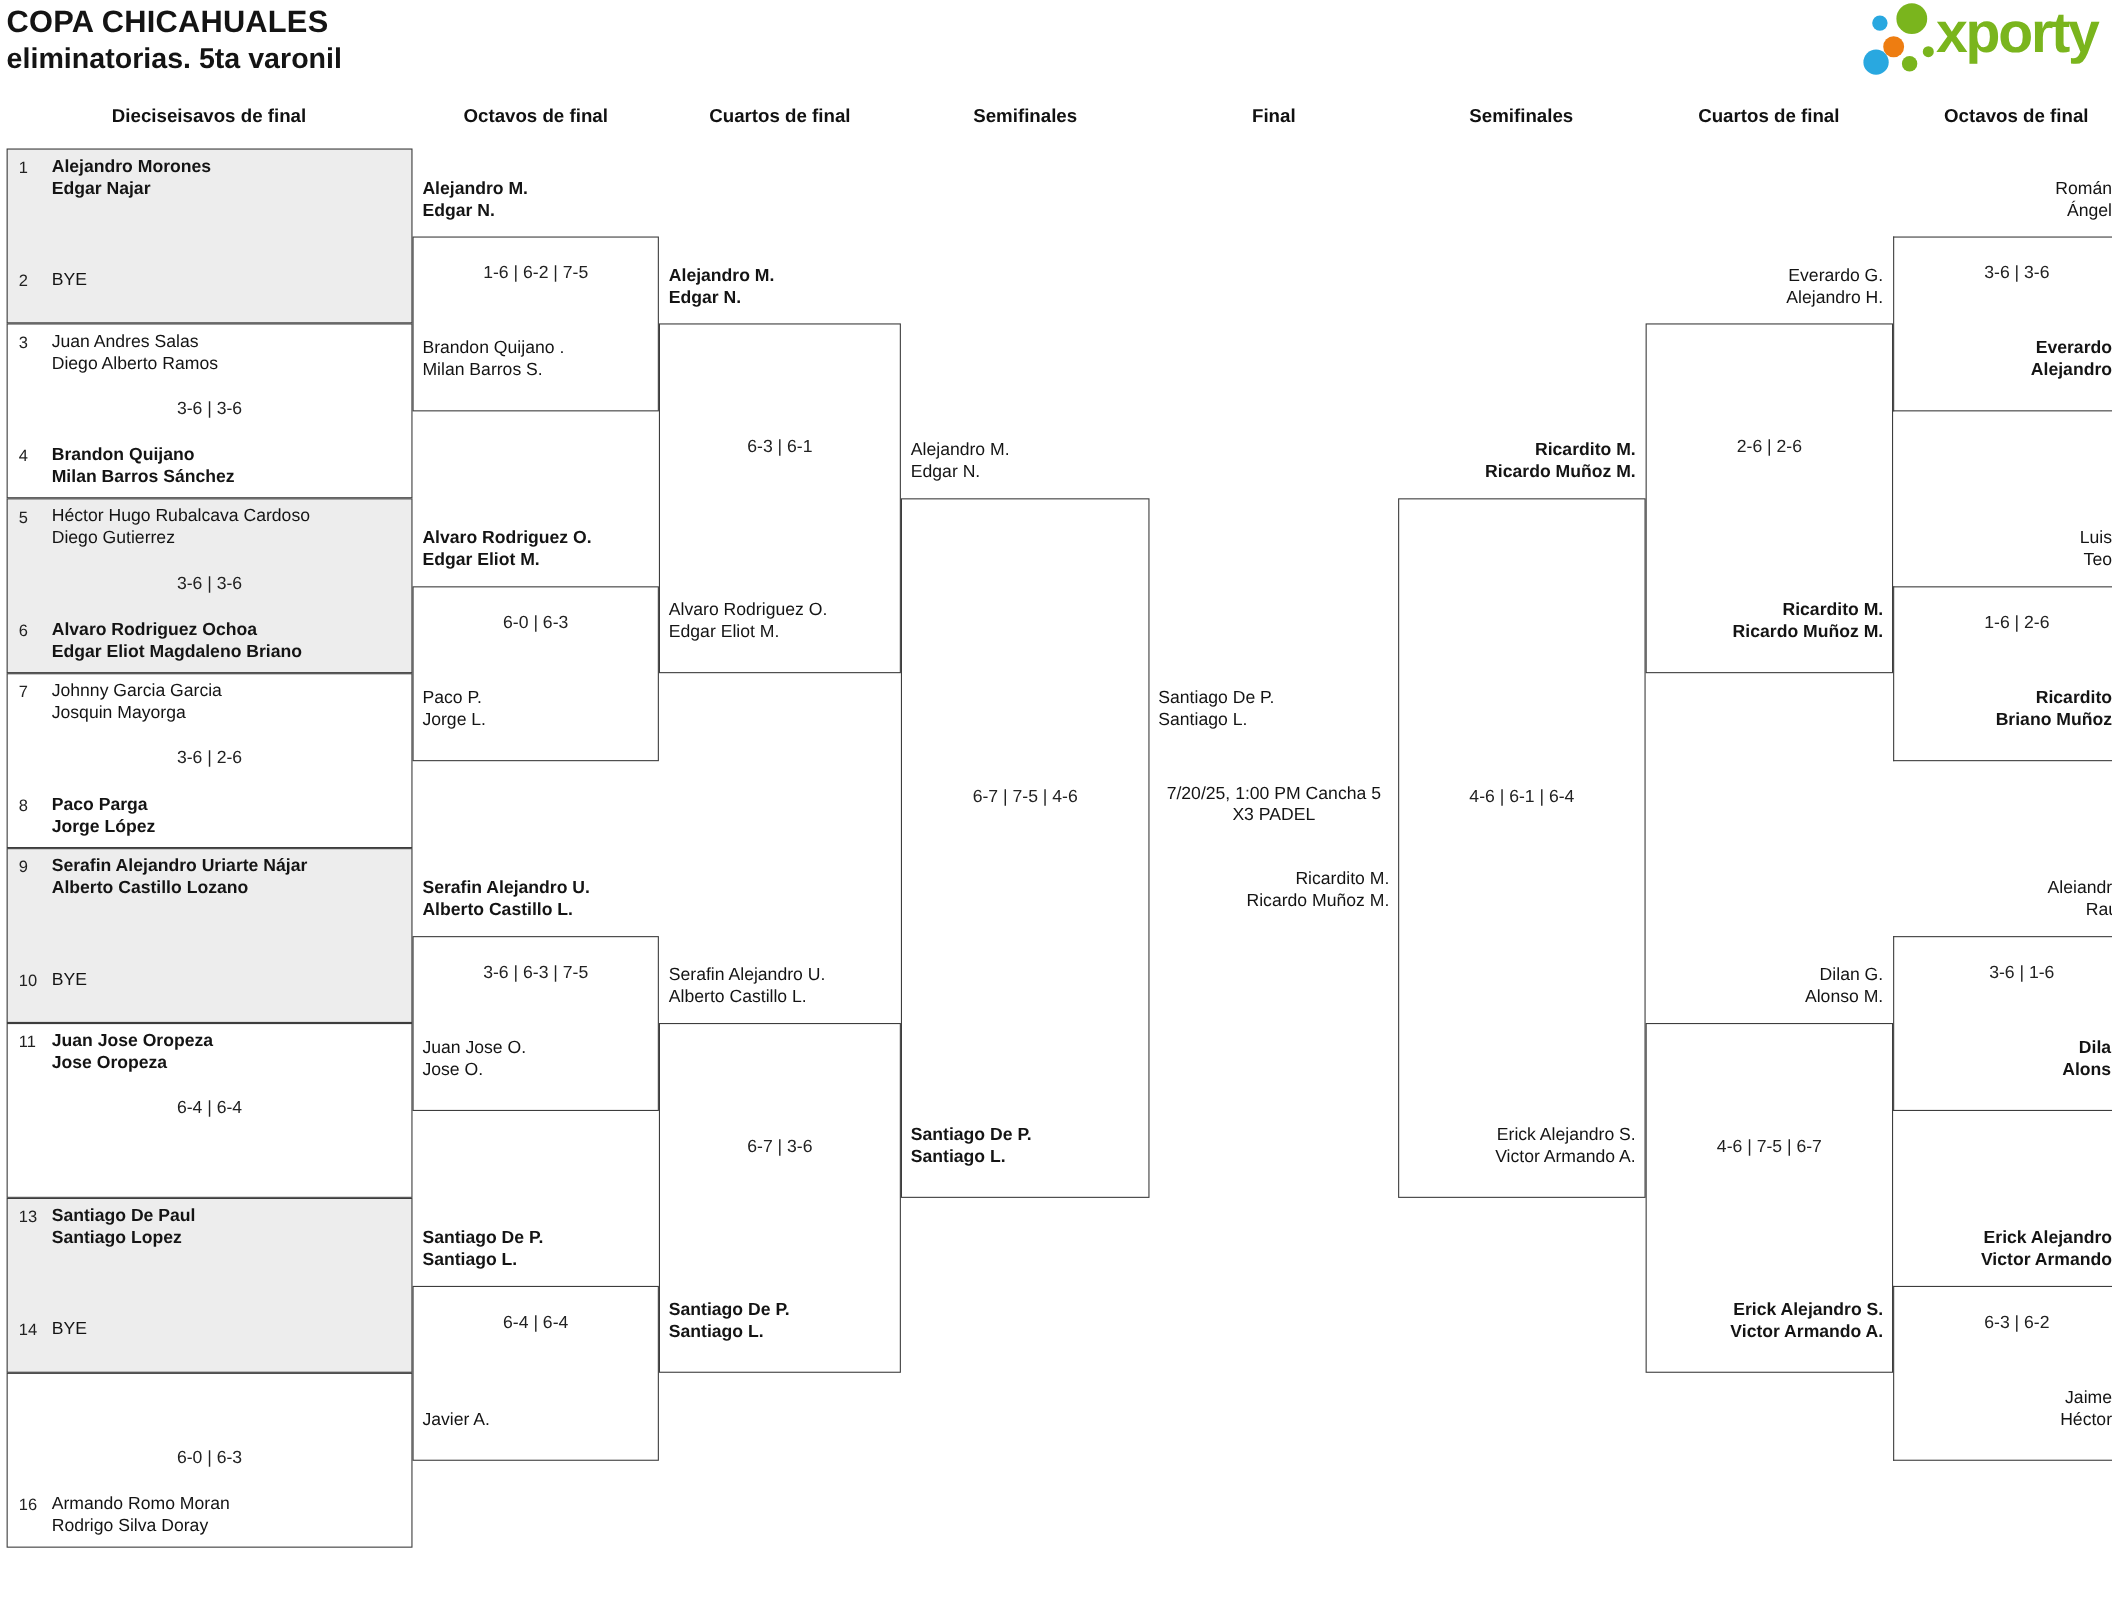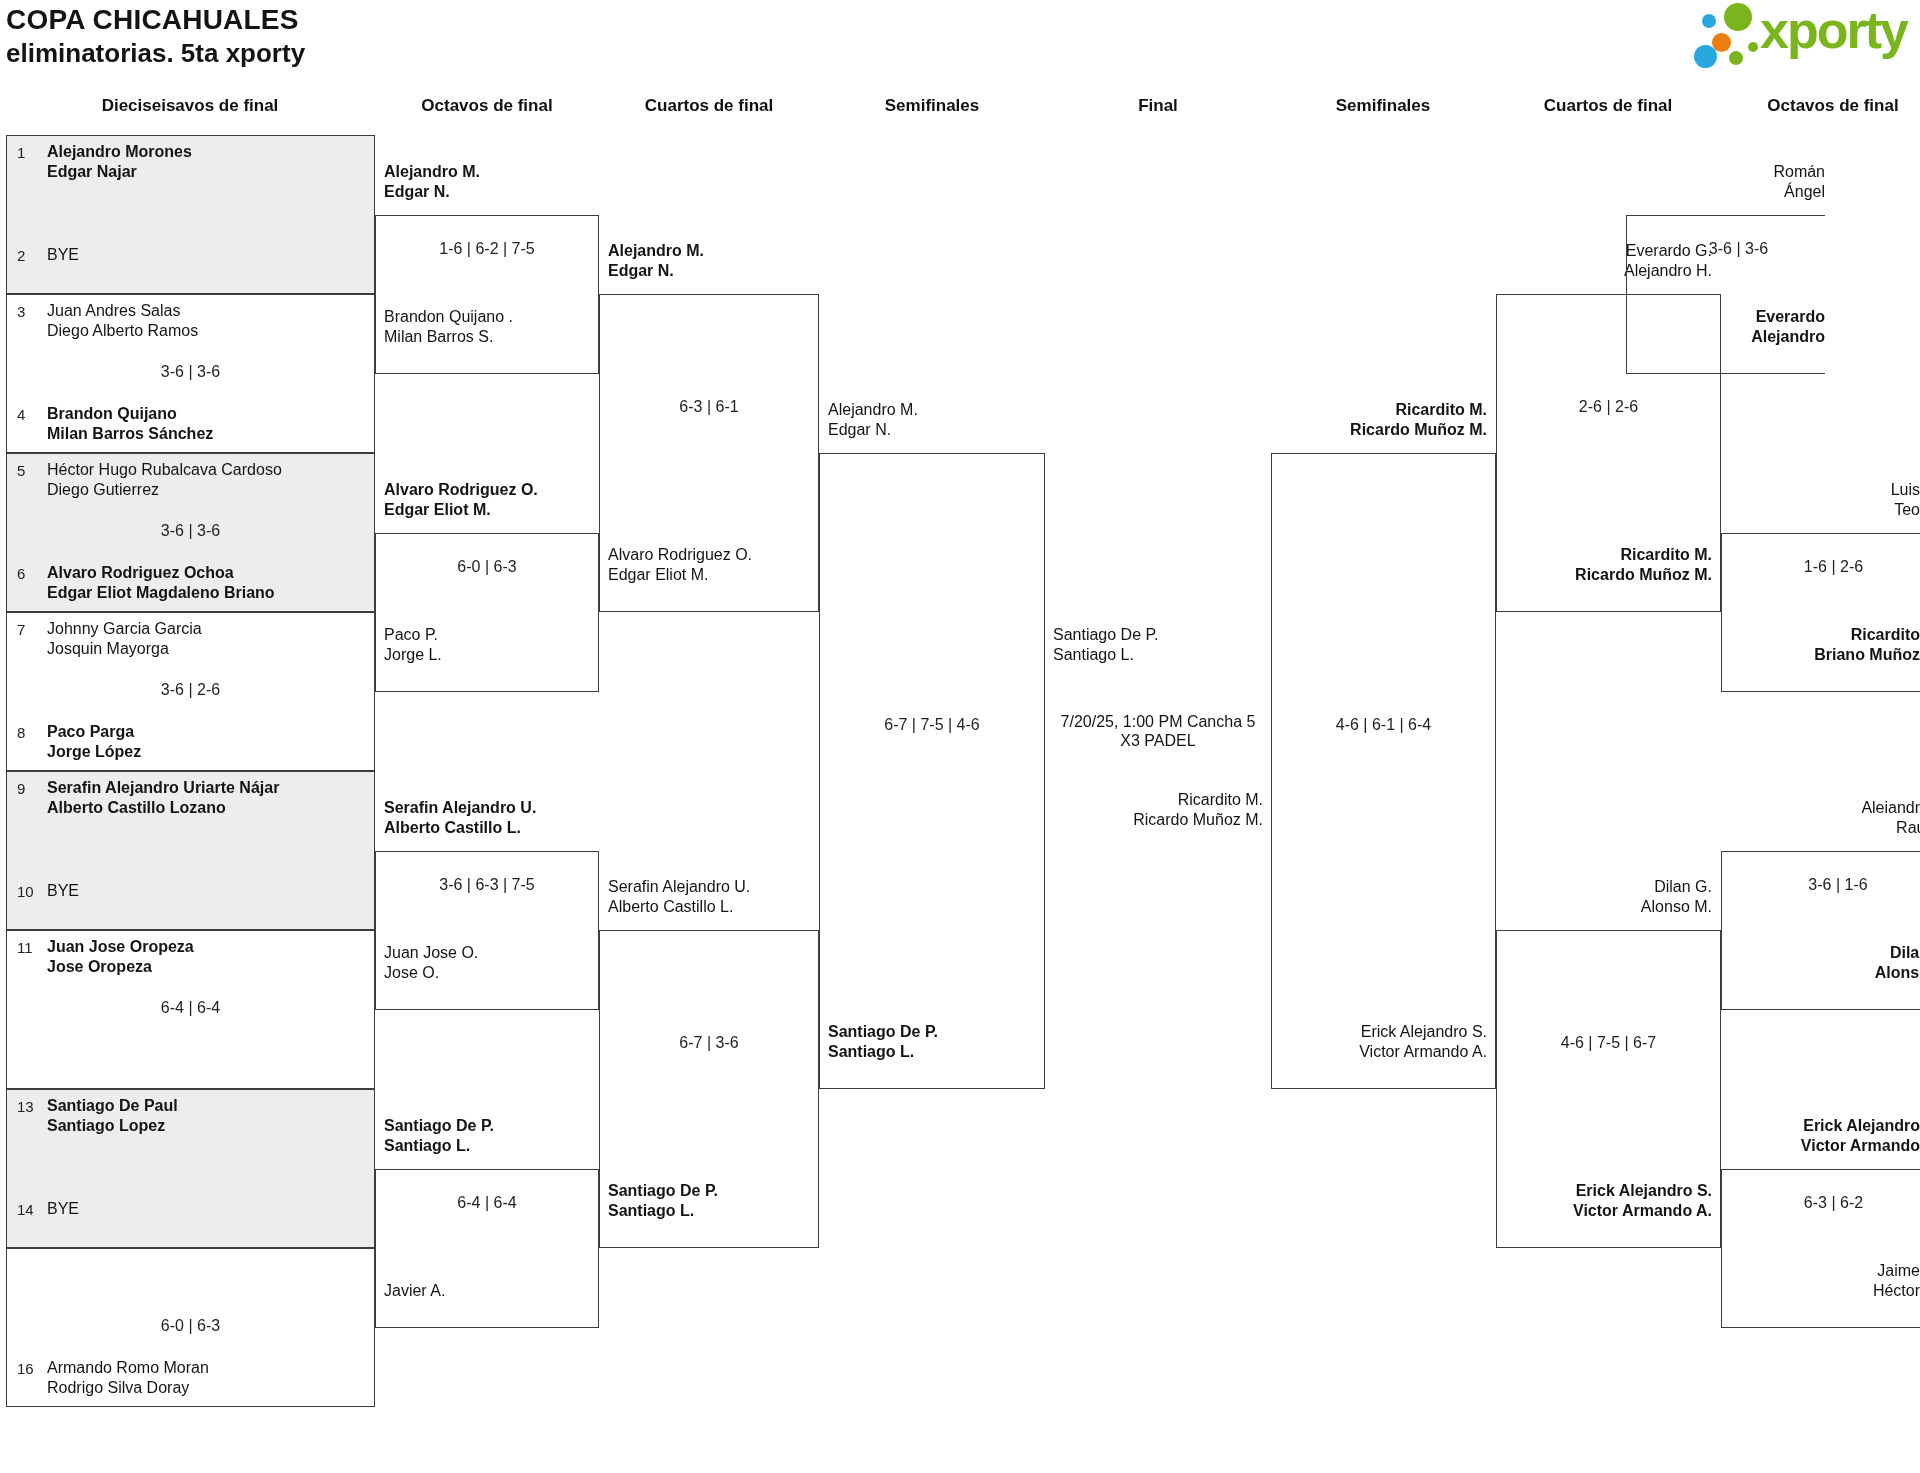--- a/index.html
+++ b/index.html
@@ -40,21 +40,21 @@
   .cut .mscore{right:-25px;}
   
   .fin-p1{left:1053px;top:625px;font-size:16px;line-height:20px;}
   .fin-sched{left:1045px;top:712px;width:226px;text-align:center;font-size:16px;line-height:19px;}
   .fin-p2{left:1045px;top:790px;width:218px;text-align:right;font-size:16px;line-height:20px;}
 </style>
 </head>
 <body>
 
 <div class="abs title1">COPA CHICAHUALES</div>
-<div class="abs title2">eliminatorias. 5ta xporty</div>
+<div class="abs title2">eliminatorias. 5ta varonil</div>
 
 <div>
   <span class="dot" style="left:1702px;top:14px;width:14px;height:14px;background:#29a8e0;"></span>
   <span class="dot" style="left:1724px;top:3px;width:28px;height:28px;background:#7ab51d;"></span>
   <span class="dot" style="left:1712px;top:33px;width:19px;height:19px;background:#ee7d11;"></span>
   <span class="dot" style="left:1748px;top:42px;width:10px;height:10px;background:#7ab51d;"></span>
   <span class="dot" style="left:1694px;top:45px;width:23px;height:23px;background:#29a8e0;"></span>
   <span class="dot" style="left:1729px;top:51px;width:14px;height:14px;background:#7ab51d;"></span>
   <div class="abs logo-text">xporty</div>
 </div>
@@ -314,21 +314,21 @@
       <div>Dilan G.</div>
       <div>Alonso M.</div>
     </div>
   <div class="mscore">4-6 | 7-5 | 6-7</div>
   <div class="plabel below winner">
       <div>Erick Alejandro S.</div>
       <div>Victor Armando A.</div>
     </div>
 </div>
 
-<div class="box rside cut" style="left:1626px;top:215px;width:199px;height:159px;">
+<div class="box rside cut" style="left:1721px;top:215px;width:199px;height:159px;">
   <div class="plabel above">
       <div>Román</div>
       <div>Ángel</div>
     </div>
   <div class="mscore">3-6 | 3-6</div>
   <div class="plabel below winner">
       <div>Everardo</div>
       <div>Alejandro</div>
     </div>
 </div>

